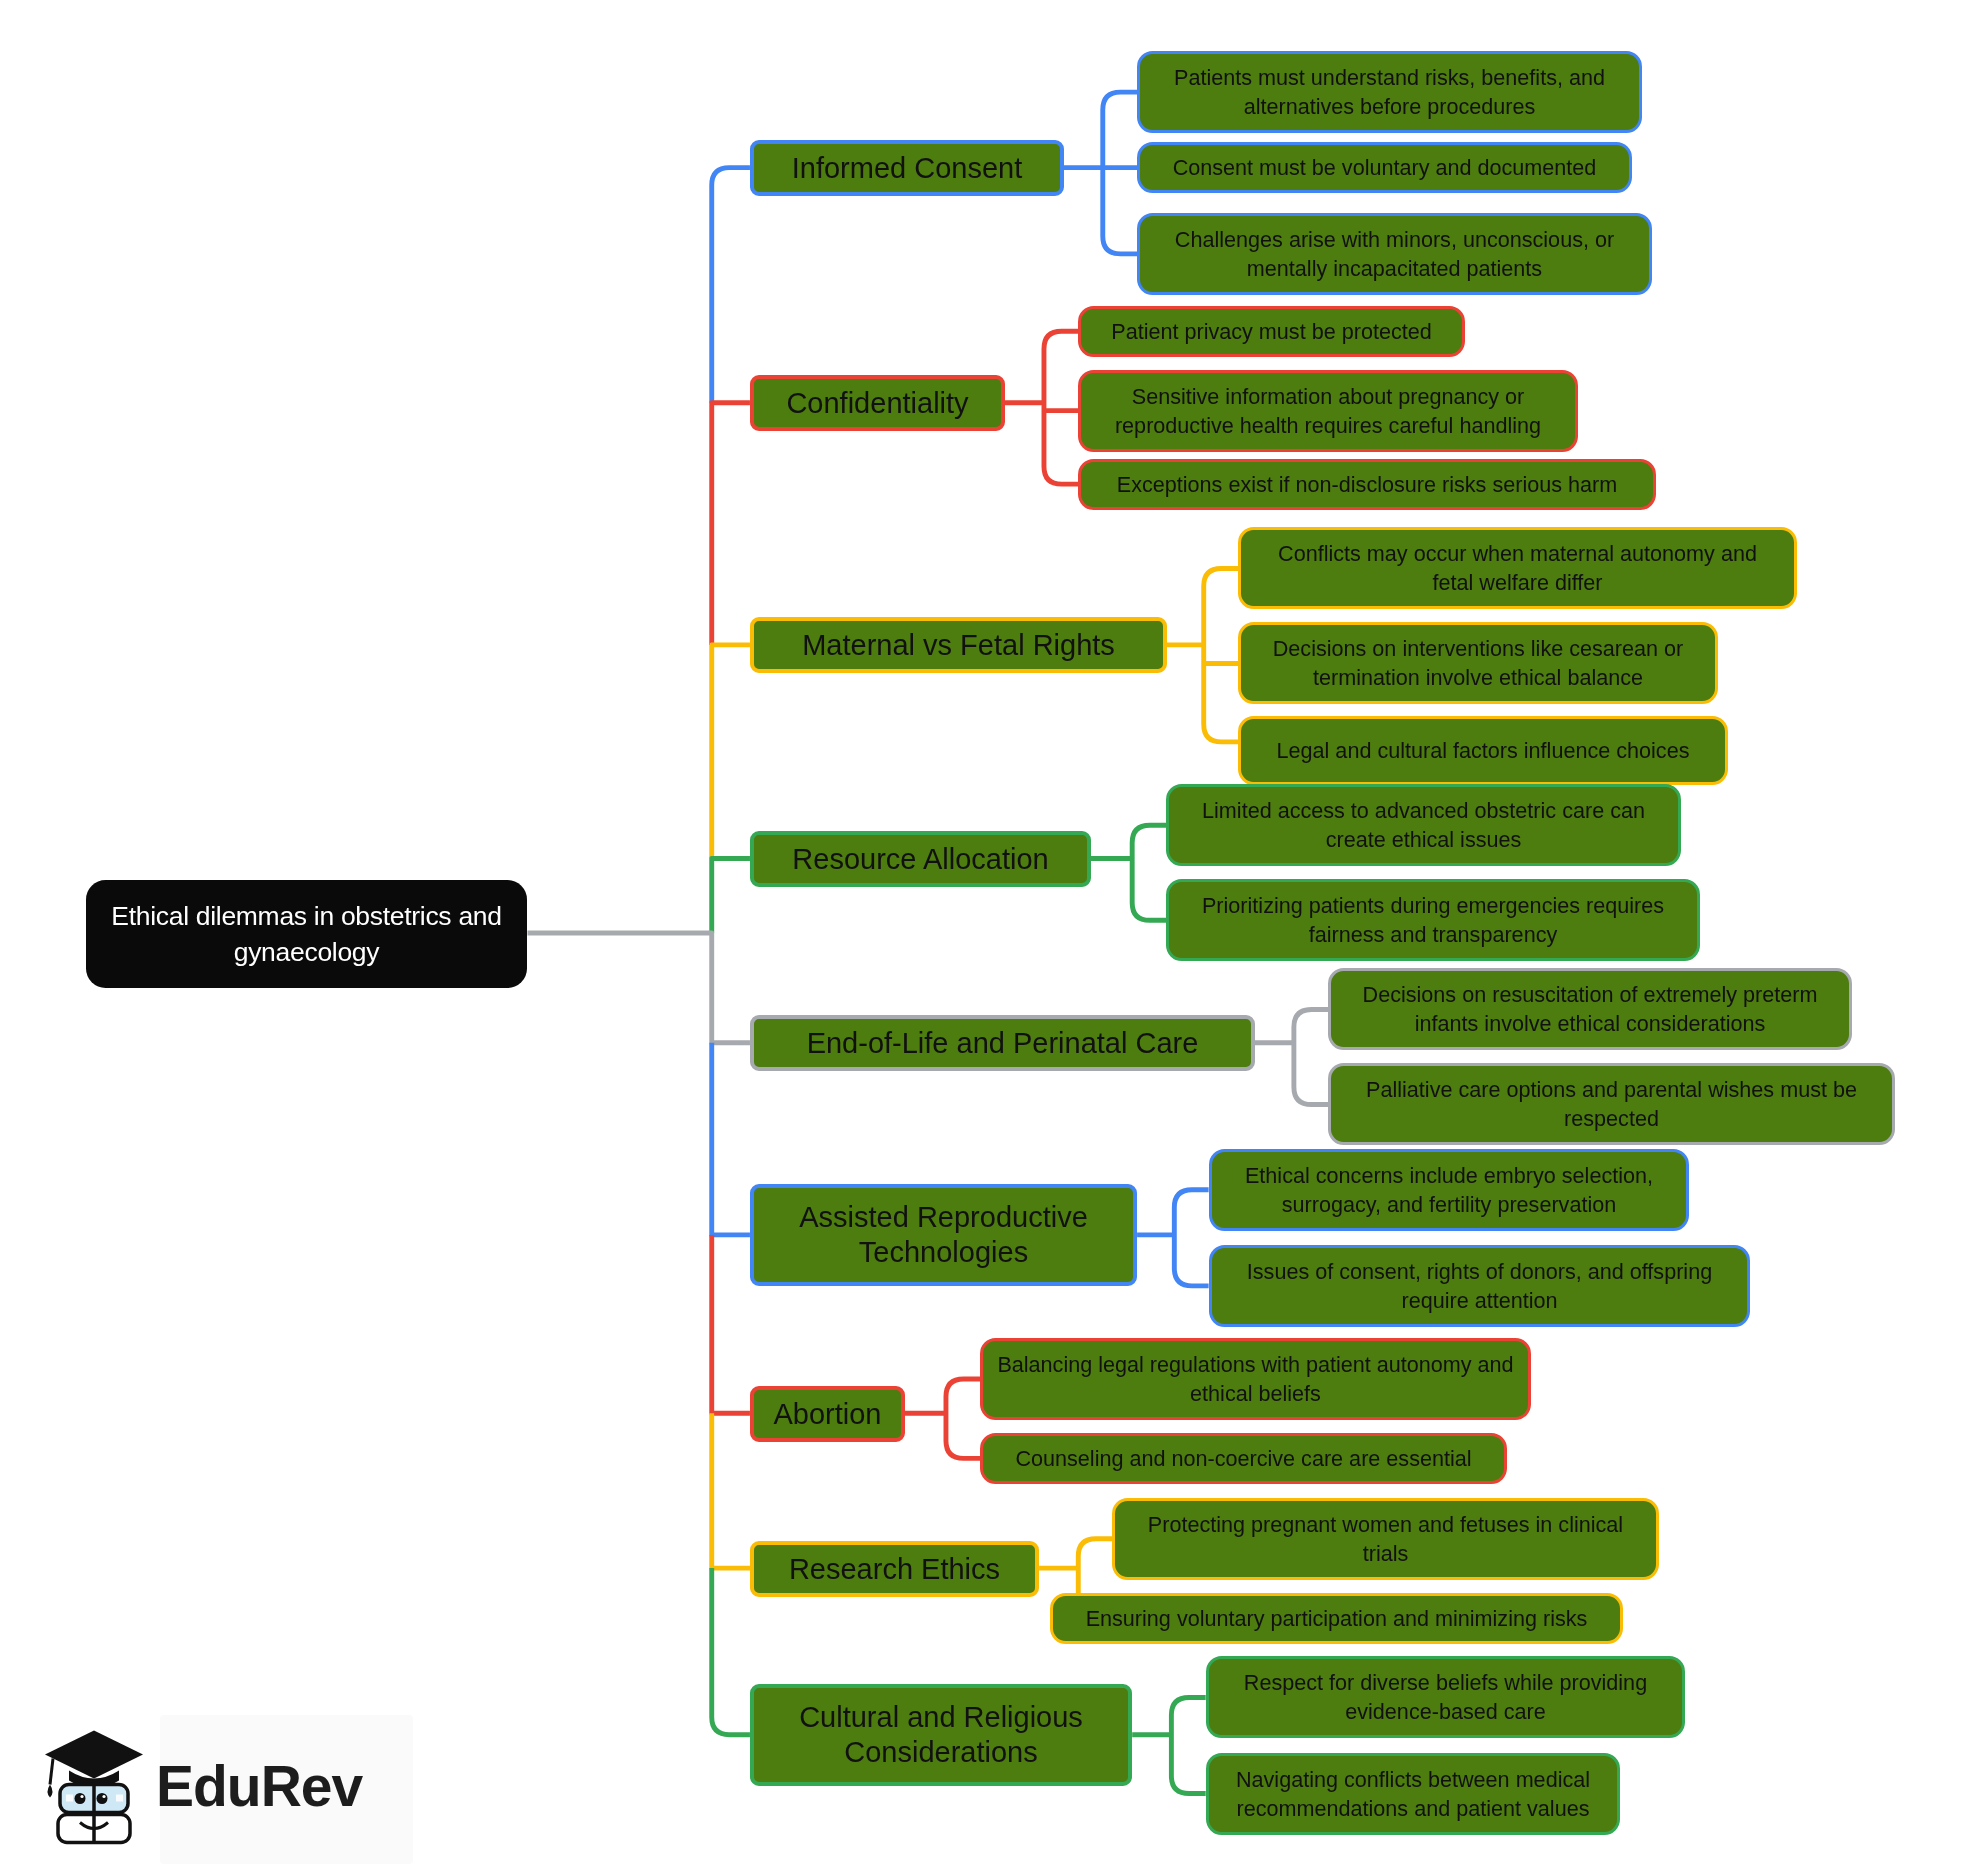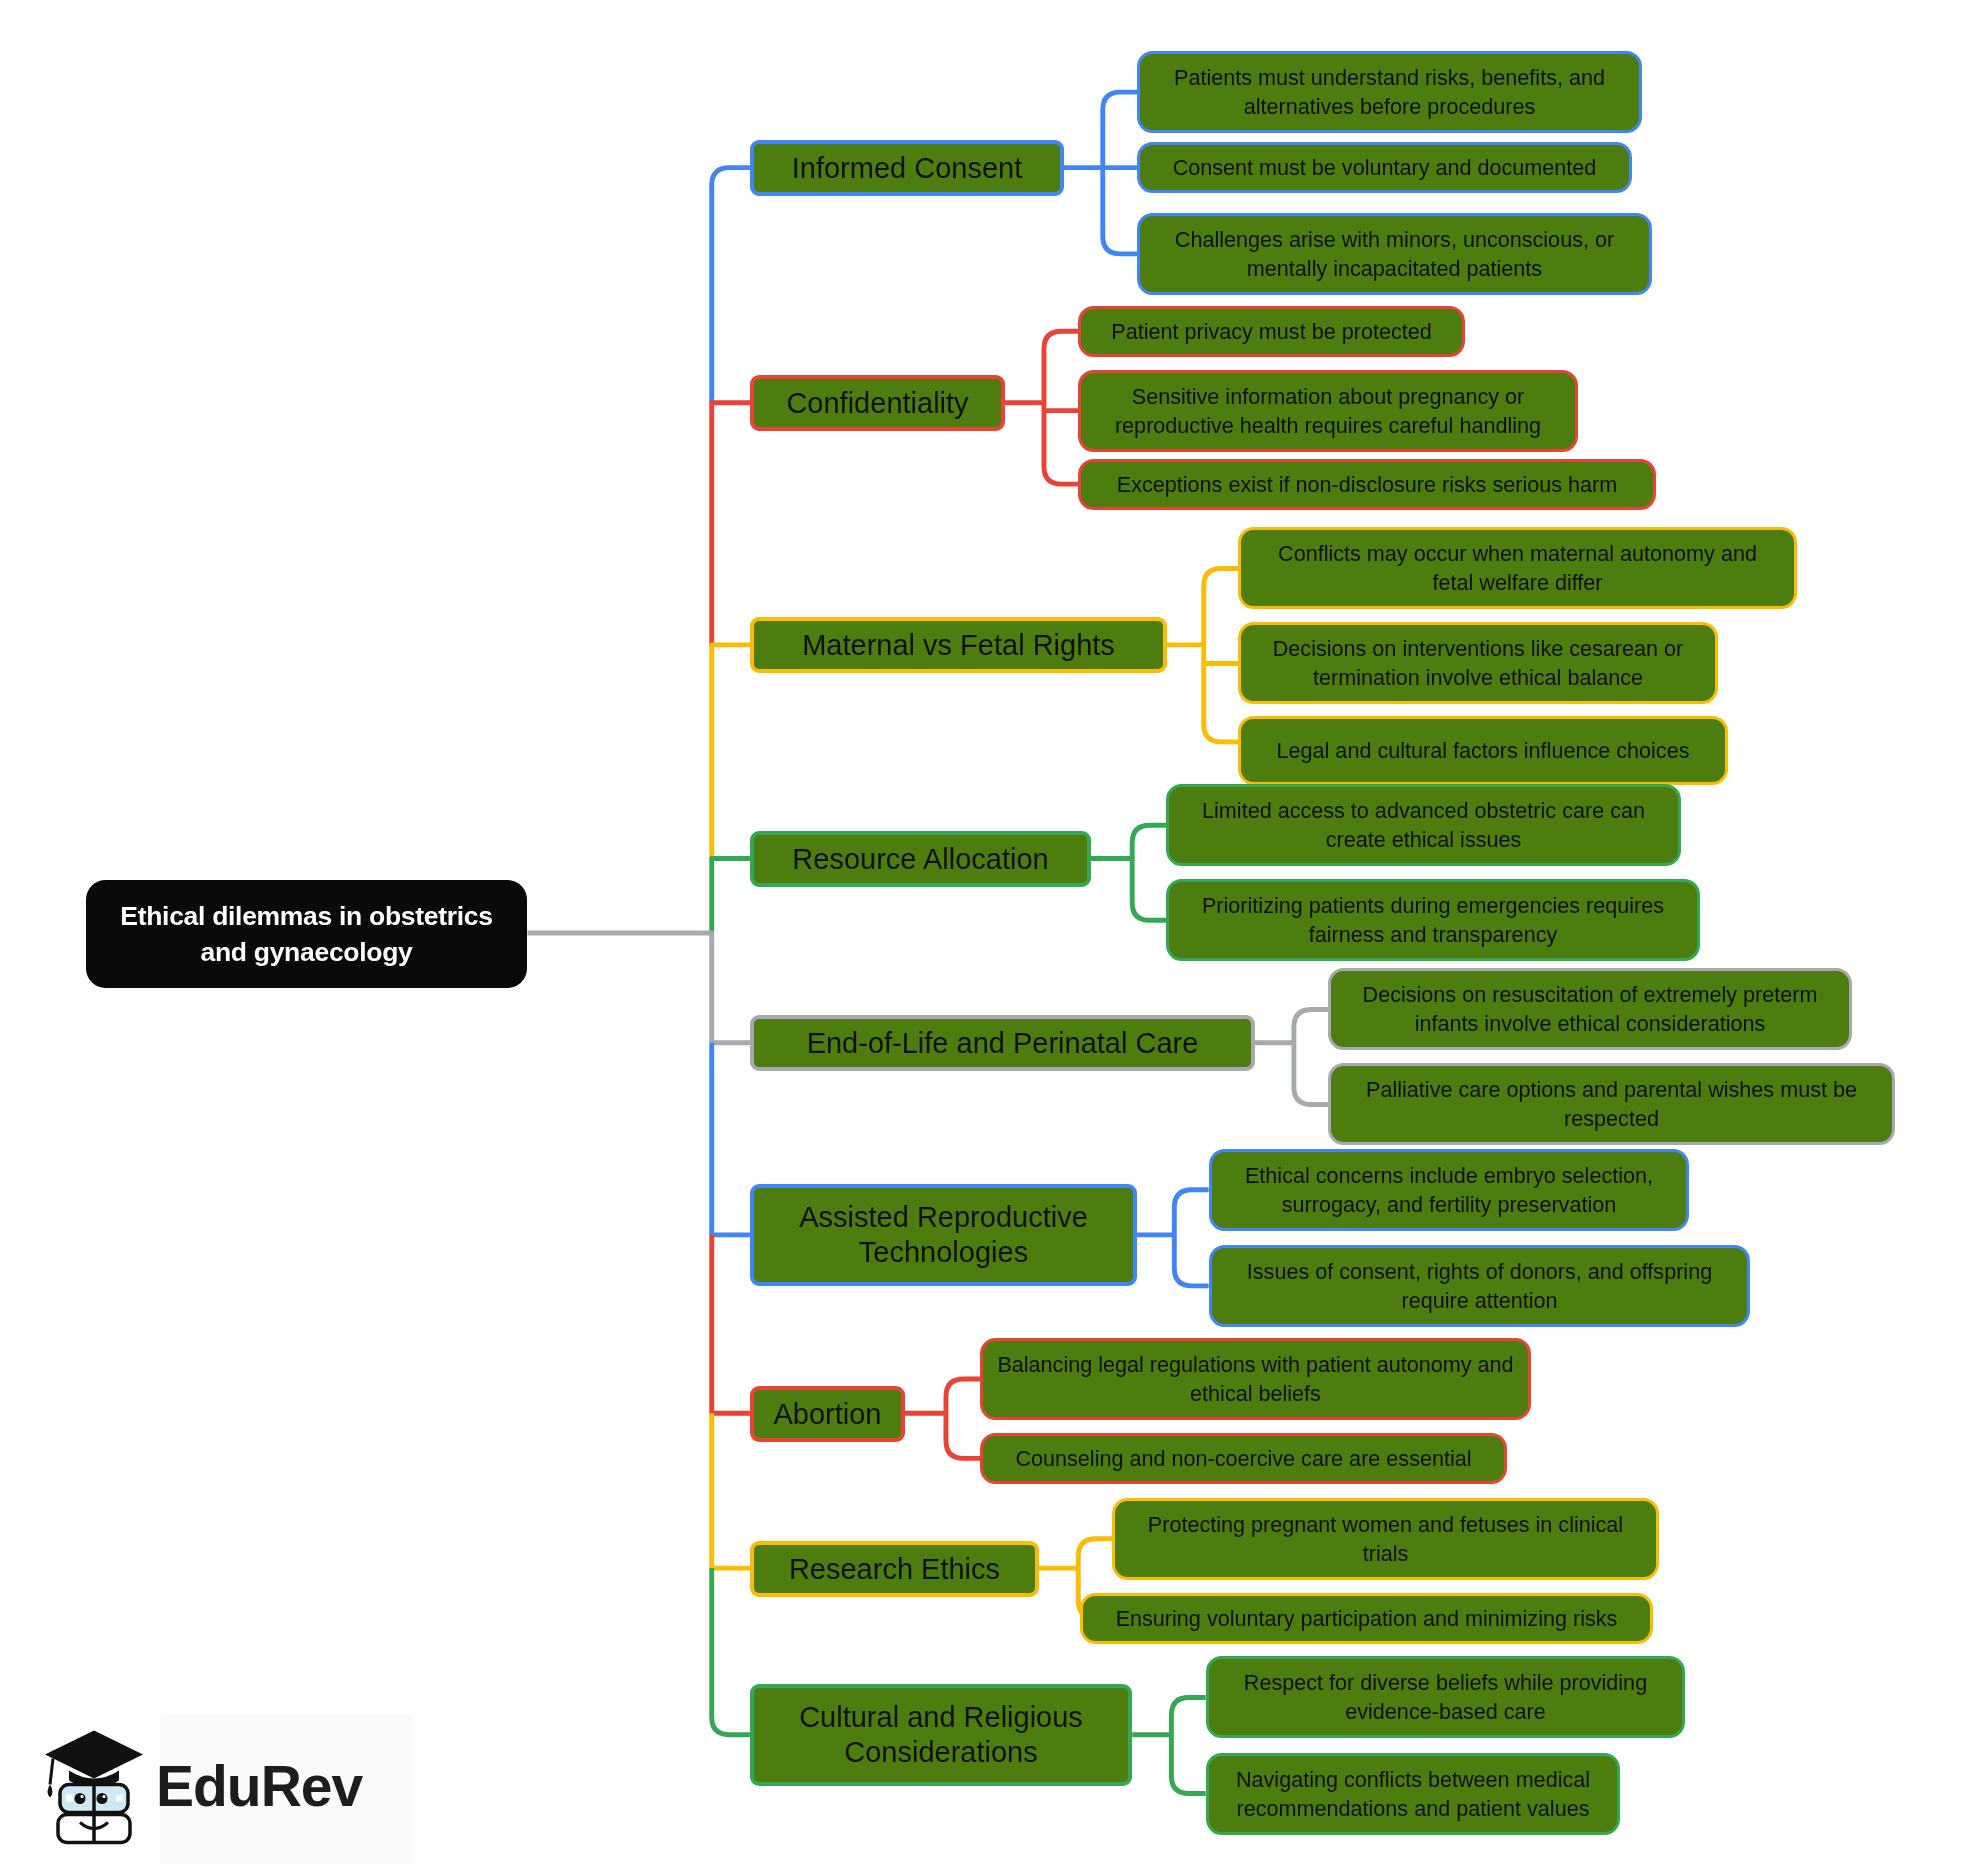--- a/index.html
+++ b/index.html
@@ -50,21 +50,21 @@
 
   .central{
     position:absolute;
     left:86px;top:880px;width:441px;height:108px;
     box-sizing:border-box;
     background:#0a0a0a;
     color:#ffffff;
     border-radius:19.6px;
     display:flex;align-items:center;justify-content:center;
     text-align:center;
-    font-size:26.5px;font-weight:bold;
+    font-size:26.5px;font-weight:normal;
     line-height:36px;
     letter-spacing:-0.3px;
     padding:0 24px;
     z-index:4;
   }
 
   .logo-backdrop{
     position:absolute;left:160px;top:1715px;width:253px;height:149px;
     background:#fafafa;border-radius:3.9px;z-index:1;
   }
@@ -142,21 +142,21 @@
   <div class="node topic c-blue" style="left:750px;top:1184px;width:387px;height:102px">Assisted Reproductive Technologies</div>
   <div class="node child c-blue" style="left:1209px;top:1149px;width:480px;height:82px">Ethical concerns include embryo selection, surrogacy, and fertility preservation</div>
   <div class="node child c-blue" style="left:1209px;top:1245px;width:541px;height:82px">Issues of consent, rights of donors, and offspring require attention</div>
 
   <div class="node topic c-red" style="left:750px;top:1386px;width:155px;height:56px">Abortion</div>
   <div class="node child c-red" style="left:980px;top:1338px;width:551px;height:82px">Balancing legal regulations with patient autonomy and ethical beliefs</div>
   <div class="node child c-red" style="left:980px;top:1433px;width:527px;height:51px">Counseling and non-coercive care are essential</div>
 
   <div class="node topic c-yellow" style="left:750px;top:1541px;width:289px;height:56px">Research Ethics</div>
   <div class="node child c-yellow" style="left:1112px;top:1498px;width:547px;height:82px">Protecting pregnant women and fetuses in clinical trials</div>
-  <div class="node child c-yellow" style="left:1080px;top:1593px;width:573px;height:51px">Ensuring voluntary participation and minimizing risks</div>
+  <div class="node child c-yellow" style="left:1050px;top:1593px;width:573px;height:51px">Ensuring voluntary participation and minimizing risks</div>
 
   <div class="node topic c-green" style="left:750px;top:1684px;width:382px;height:102px">Cultural and Religious Considerations</div>
   <div class="node child c-green" style="left:1206px;top:1656px;width:479px;height:82px">Respect for diverse beliefs while providing evidence-based care</div>
   <div class="node child c-green" style="left:1206px;top:1753px;width:414px;height:82px">Navigating conflicts between medical recommendations and patient values</div>
 
   <div class="logo-backdrop"></div>
   <div class="logo">
     <svg class="mascot" viewBox="0 0 110 120">
 
       <path d="M14,32 L11,58" stroke="#111" stroke-width="3" fill="none"></path>

